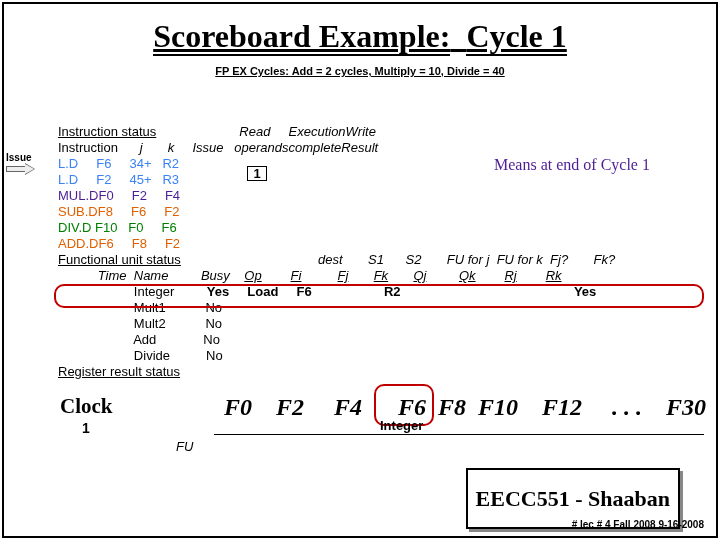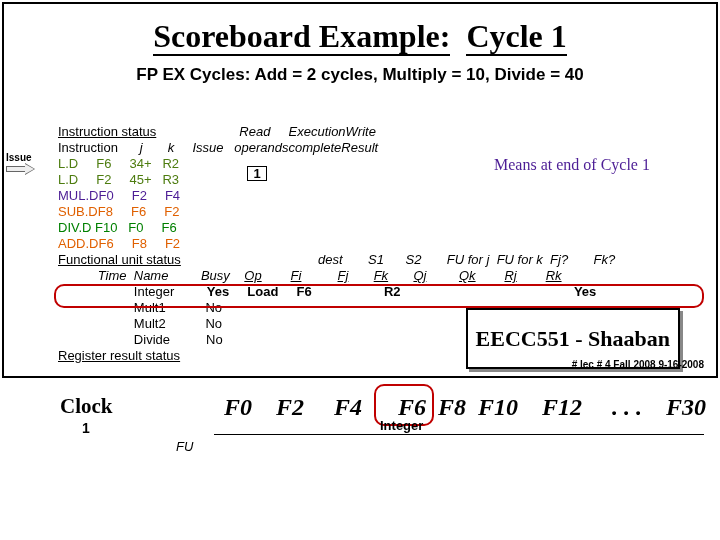--- a/index.html
+++ b/index.html
@@ -1,30 +1,30 @@
 <!DOCTYPE html>
 <html><head>
 <meta charset="utf-8">
 <style>
   * { margin: 0; padding: 0; box-sizing: border-box; }
   body { width: 720px; height: 540px; background: #fff; font-family: "Times New Roman", serif; position: relative; overflow: hidden; }
-  .slide { border: 2px solid #000; width: 716px; height: 376px; margin: 2px; position: relative; }
+  .slide { border: 2px solid #000; width: 716px; height: 536px; margin: 2px; position: relative; text-decoration: underline; }
   .title { font-size: 32px; font-weight: bold; text-align: center; padding-top: 14px; }
   .title span { border-bottom: 2px solid #000; }
-  .subtitle { font-family: Arial, sans-serif; font-weight: bold; font-size: 17px; text-align: center; margin-top: 10px; }
+  .subtitle { font-family: Arial, sans-serif; font-weight: bold; font-size: 11px; text-align: center; margin-top: 10px; }
   .content { position: absolute; left: 54px; top: 120px; right: 10px; font-family: Arial, sans-serif; font-size: 13px; }
   .issue-arrow { position: absolute; left: 2px; top: 148px; font-size: 10px; font-family: Arial, sans-serif; font-weight: bold; }
   .arrow-shape { width: 28px; height: 12px; position: absolute; left: 2px; top: 160px; }
   .arrow-shape .body { position: absolute; left: 0; top: 2px; width: 20px; height: 6px; border: 1px solid #666; background: #eee; }
   .arrow-shape .head { position: absolute; left: 19px; top: -1px; width: 0; height: 0; border-top: 6px solid transparent; border-bottom: 6px solid transparent; border-left: 10px solid #666; }
   .arrow-shape .head2 { position: absolute; left: 19px; top: 0px; width: 0; height: 0; border-top: 5px solid transparent; border-bottom: 5px solid transparent; border-left: 9px solid #eee; }
   .row { white-space: pre; line-height: 16px; }
   .u { text-decoration: underline; }
   .i { font-style: italic; }
-  .teal { color: #4d7c0f; }
+  .teal { color: #3b82f6; }
   .blue { color: #4c1d95; }
   .orange { color: #e06000; }
   .green { color: #008000; }
   .box1 { position: absolute; border: 1px solid #000; width: 20px; height: 15px; text-align: center; line-height: 14px; font-size: 13px; font-weight: bold; font-family: Arial, sans-serif; }
   .rect { position: absolute; border: 2px solid #c00000; border-radius: 10px; }
   .note { position: absolute; color: #4c1d95; font-family: "Times New Roman", serif; font-size: 16px; }
   .clock { font-family: "Times New Roman", serif; font-size: 21px; font-weight: bold; position: absolute; }
   .footer { position: absolute; right: 36px; bottom: 24px; font-family: "Times New Roman", serif; font-size: 22px; font-weight: bold; }
   .footer-box { border: 2px solid #000; padding: 16px 8px; box-shadow: 3px 3px 0 #888; }
   .footer2 { position: absolute; right: 12px; bottom: 6px; font-family: Arial, sans-serif; font-size: 10px; font-weight: bold; }
@@ -52,20 +52,21 @@
     <div class="row teal"><span>L.D</span><span>     </span><span>F2</span><span>     </span><span>45+</span><span>   </span><span>R3</span></div>
     <div class="row blue"><span>MUL.D</span><span>F0</span><span>     </span><span>F2</span><span>     </span><span>F4</span></div>
     <div class="row orange"><span>SUB.D</span><span>F8</span><span>     </span><span>F6</span><span>     </span><span>F2</span></div>
     <div class="row green"><span>DIV.D</span><span> </span><span>F10</span><span>   </span><span>F0</span><span>     </span><span>F6</span></div>
     <div class="row orange"><span>ADD.D</span><span>F6</span><span>     </span><span>F8</span><span>     </span><span>F2</span></div>
     <div class="row"><span class="u">Functional unit status</span><span>                                      </span><span class="i">dest</span><span>       </span><span class="i">S1</span><span>      </span><span class="i">S2</span><span>       </span><span class="i">FU for j</span><span>  </span><span class="i">FU for k</span><span>  </span><span class="i">Fj?</span><span>       </span><span class="i">Fk?</span></div>
     <div class="row"><span>           </span><span class="i">Time</span><span>  </span><span class="i">Name</span><span>         </span><span class="i">Busy</span><span>    </span><span class="i u">Op</span><span>        </span><span class="i u">Fi</span><span>          </span><span class="i u">Fj</span><span>       </span><span class="i u">Fk</span><span>       </span><span class="i u">Qj</span><span>         </span><span class="i u">Qk</span><span>        </span><span class="i u">Rj</span><span>        </span><span class="i u">Rk</span></div>
     <div class="row"><span>                     </span><span>Integer</span><span>         </span><span style="font-weight:bold">Yes</span><span>     </span><span style="font-weight:bold">Load</span><span>     </span><span style="font-weight:bold">F6</span><span>                    </span><span style="font-weight:bold">R2</span><span>                                                </span><span style="font-weight:bold">Yes</span></div>
     <div class="row"><span>                     </span><span>Mult1</span><span>           </span><span>No</span></div>
     <div class="row"><span>                     </span><span>Mult2</span><span>           </span><span>No</span></div>
+    <div class="row"><span>                     </span><span>Add</span><span>             </span><span>No</span></div>
     <div class="row"><span>                     </span><span>Divide</span><span>          </span><span>No</span></div>
     <div class="row"><span class="u">Register result status</span></div>
   </div>
 
   <div class="box1" style="left:243px; top:162px;"><span>1</span></div>
 
   <div class="rect" style="left:50px; top:280px; width:650px; height:24px;"></div>
   <div class="rect" style="left:370px; top:380px; width:60px; height:42px;"></div>
   <div class="note" style="left:490px; top:152px;">Means at end of Cycle 1</div>
 

